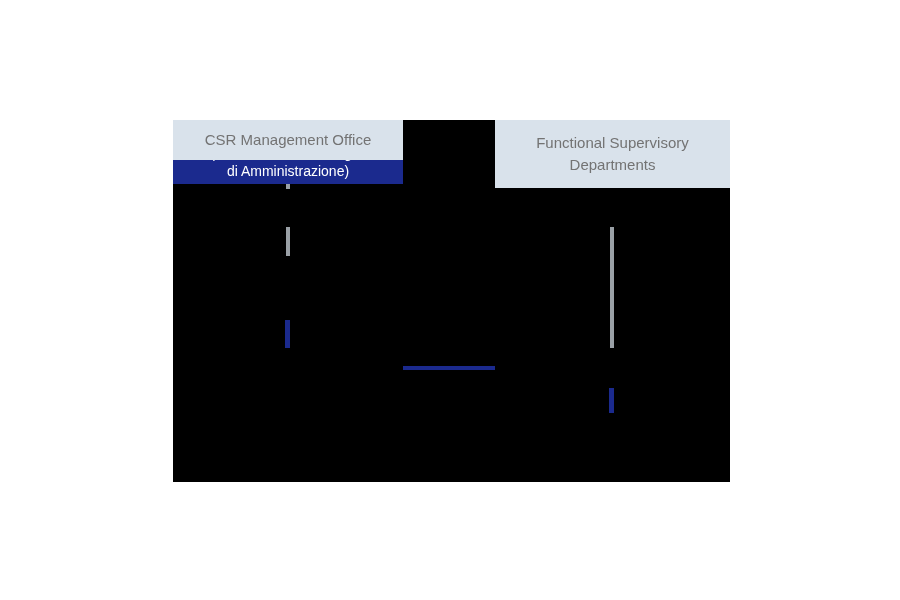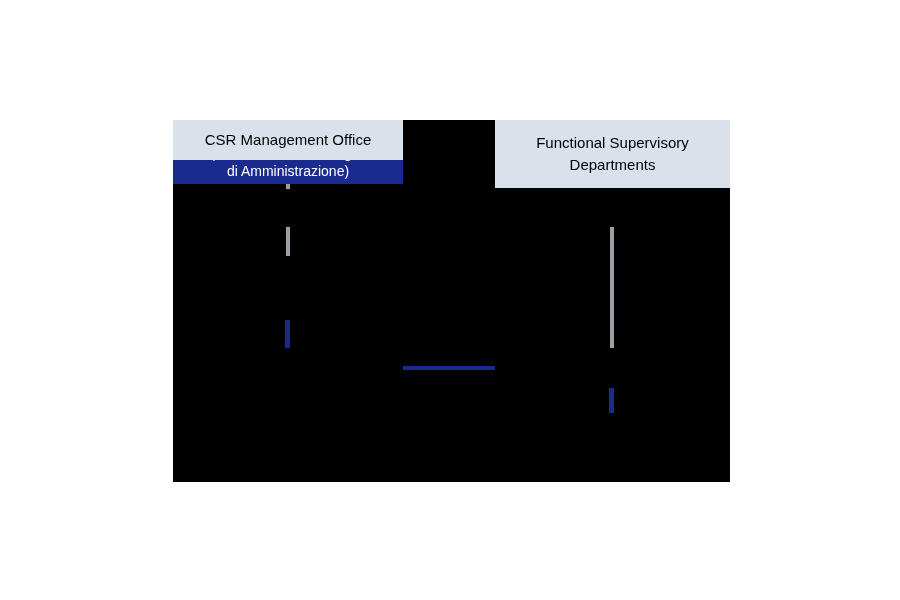--- a/index.html
+++ b/index.html
@@ -16,21 +16,21 @@
     background: #000000;
   }
   .node {
     position: absolute;
     display: flex;
     flex-direction: column;
     align-items: center;
     justify-content: center;
     text-align: center;
     font-size: 15px;
-    color: #000000;
+    color: #737373;
     line-height: 22px;
   }
   .node.light-gray { background: #f0f2f4; }
   .node.light-blue { background: #d9e2eb; }
   .node.navy { background: #1b2a8e; color: #ffffff; }
 
   
   .n-consiglio  { left: 0; top: 1;   width: 230px; height: 38px; }
   .n-presidente { left: 0; top: 69;  width: 230px; height: 38px; }
   .n-director   { left: 0; top: 136; width: 230px; height: 64px; }

